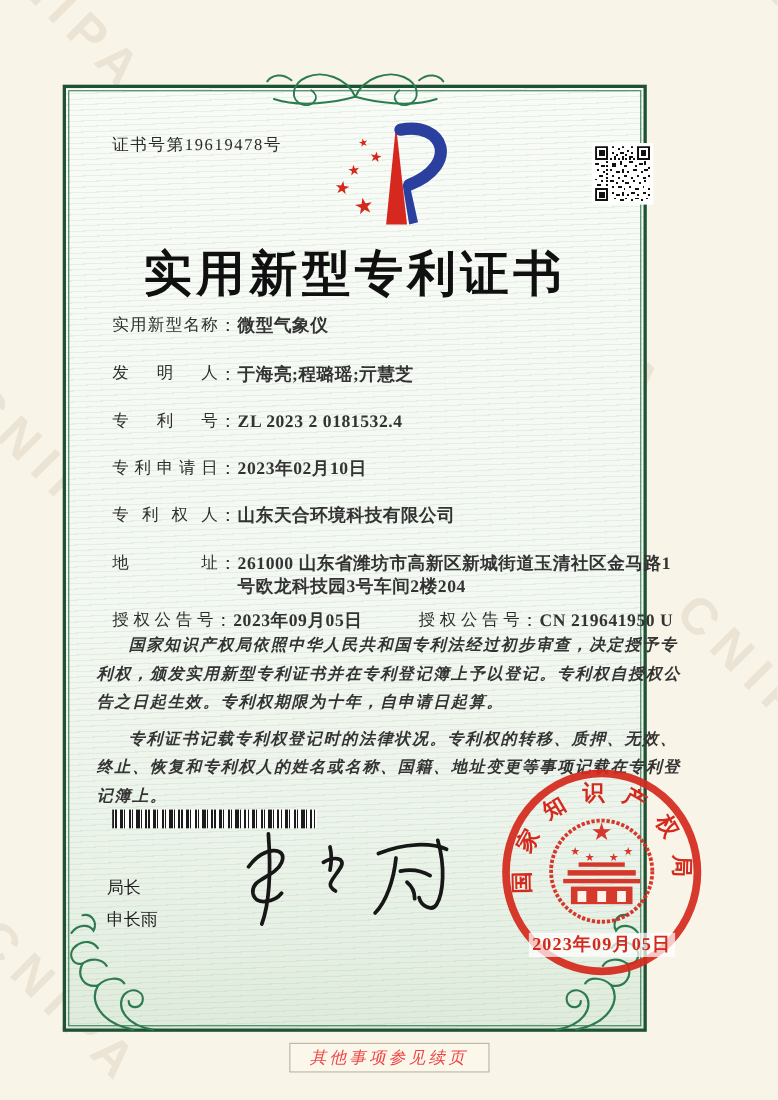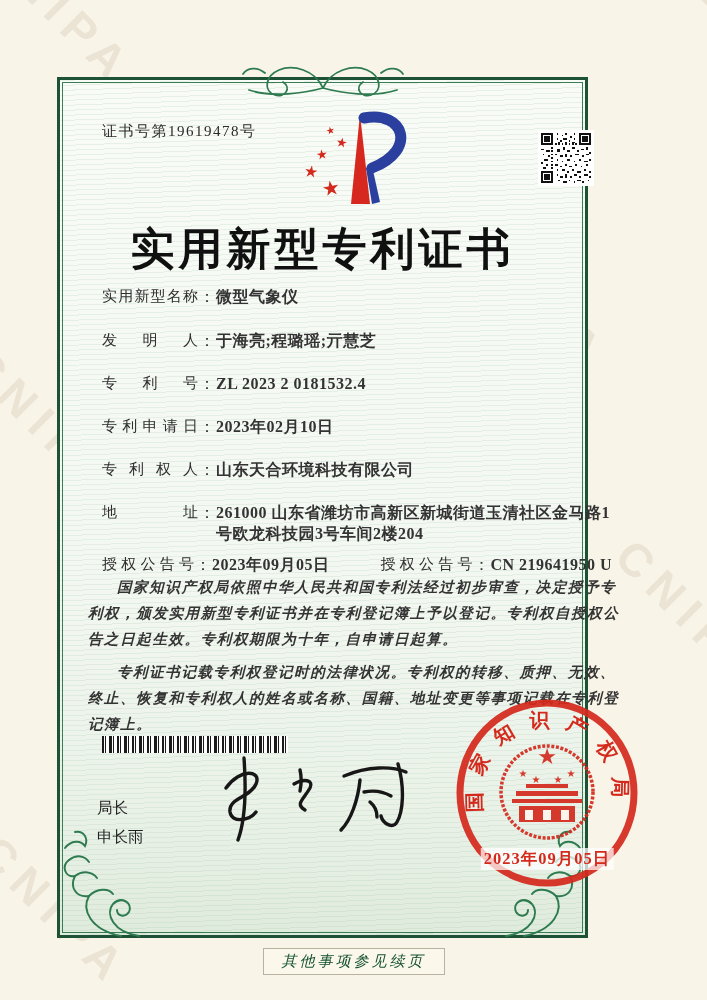--- a/index.html
+++ b/index.html
@@ -58,21 +58,21 @@
   .seal { position:absolute; left:392px; top:618px; width:190px; height:190px; }
   .seal-date { position:absolute; left:50%; top:150px; transform:translateX(-50%);
                font-size:16.5px; font-weight:bold; color:#d42a1d; letter-spacing:1px;
                background:rgba(255,255,255,0.72); padding:0 3px; white-space:nowrap; }
 
   .page-ind { position:absolute; left:0; top:835px; width:100%; text-align:center;
               font-size:13px; letter-spacing:2px; color:#333; }
 
   .footer-note { position:absolute; left:50%; top:948px; transform:translateX(-50%);
                  border:1px solid #b9b2a0; background:#fbf7ea; padding:3px 18px;
-                 font-size:15px; font-style:italic; letter-spacing:3px; color:#14532d; white-space:nowrap; }
+                 font-size:15px; font-style:italic; letter-spacing:3px; color:#ef4444; white-space:nowrap; }
 
   .ornament-top { position:absolute; left:50%; top:-20px; transform:translateX(-50%); }
   .corner { position:absolute; bottom:-5px; }
   .corner.left { left:-5px; }
   .corner.right { right:-5px; transform:scaleX(-1); }
 </style>
 </head>
 <body>
 
 <div class="page">

